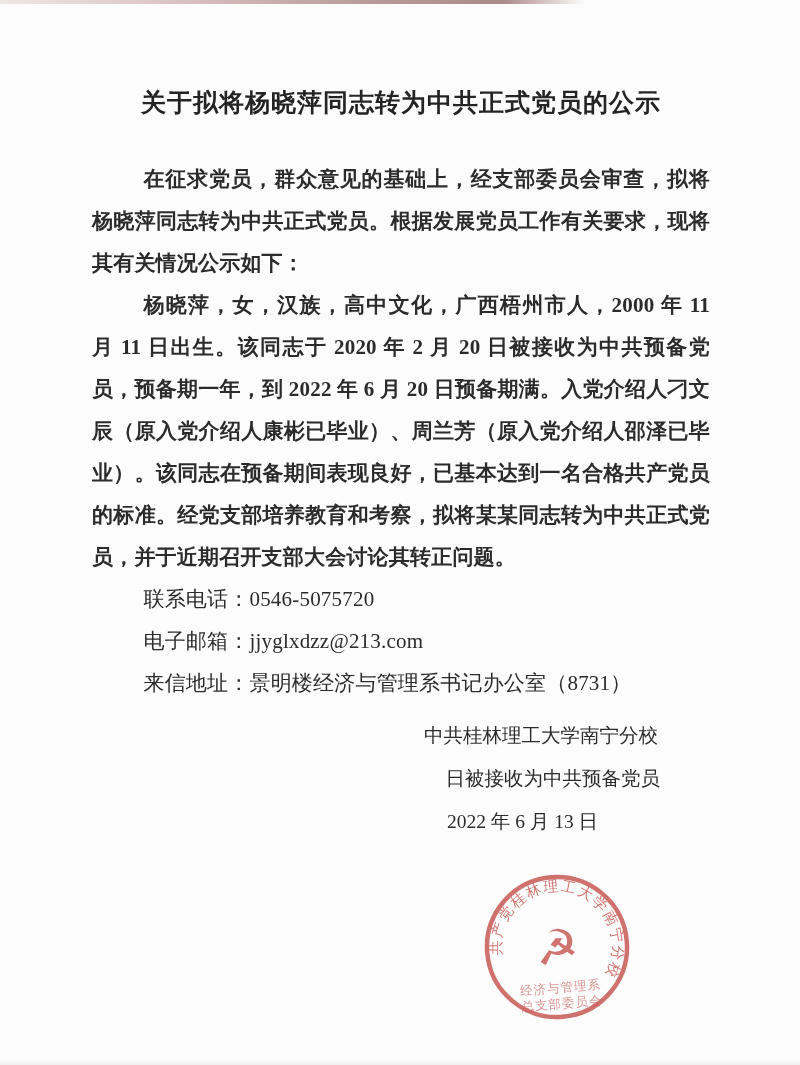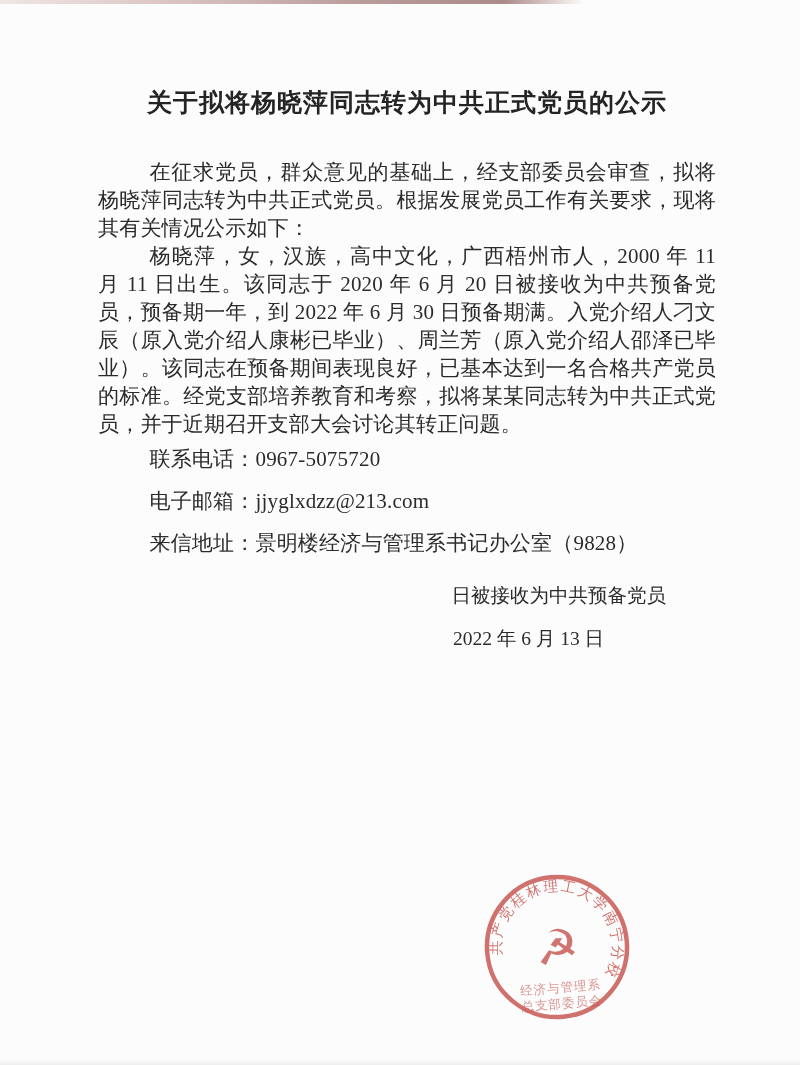--- a/index.html
+++ b/index.html
@@ -22,38 +22,39 @@
       rgba(120,70,66,0.62) 63%,
       rgba(150,100,95,0.30) 69%,
       rgba(255,255,255,0) 73%,
       rgba(255,255,255,0) 100%);
   }
   .scan-bottom{
     position:absolute;bottom:0;left:0;width:100%;height:6px;
     background:linear-gradient(0deg,rgba(120,120,120,0.10),rgba(255,255,255,0));
   }
   .content{
-    position:absolute;left:98px;top:84px;width:618px;
+    position:absolute;left:92px;top:84px;width:618px;
   }
   .doc-title{
     margin:0 0 36px 0;
     text-align:center;
     font-size:25px;
     font-weight:bold;
     letter-spacing:1px;
     line-height:38px;
     color:#242424;
   }
   .para{
     margin:0;
     font-size:21px;
-    line-height:28px;
+    line-height:42px;
     text-indent:2.45em;
     text-align:justify;
     letter-spacing:0.2px;
+    font-weight:bold;
   }
   .contact-line{
     margin:0;
     font-size:21px;
     line-height:42px;
     text-indent:2.45em;
     letter-spacing:0.2px;
   }
   .signature{
     margin-top:10px;
@@ -78,27 +79,28 @@
 </head>
 <body>
 
 <div class="page">
   <div class="scan-edge"></div>
 
   <div class="content">
     <h1 class="doc-title">关于拟将杨晓萍同志转为中共正式党员的公示</h1>
 
     <p class="para">在征求党员，群众意见的基础上，经支部委员会审查，拟将杨晓萍同志转为中共正式党员。根据发展党员工作有关要求，现将其有关情况公示如下：</p>
-    <p class="para">杨晓萍，女，汉族，高中文化，广西梧州市人，2000 年 11 月 11 日出生。该同志于 2020 年 6 月 20 日被接收为中共预备党员，预备期一年，到 2022 年 6 月 30 日预备期满。入党介绍人刁文辰（原入党介绍人康彬已毕业）、周兰芳（原入党介绍人邵泽已毕业）。该同志在预备期间表现良好，已基本达到一名合格共产党员的标准。经党支部培养教育和考察，拟将某某同志转为中共正式党员，并于近期召开支部大会讨论其转正问题。</p>
+    <p class="para">杨晓萍，女，汉族，高中文化，广西梧州市人，2000 年 11 月 11 日出生。该同志于 2020 年 2 月 20 日被接收为中共预备党员，预备期一年，到 2022 年 6 月 20 日预备期满。入党介绍人刁文辰（原入党介绍人康彬已毕业）、周兰芳（原入党介绍人邵泽已毕业）。该同志在预备期间表现良好，已基本达到一名合格共产党员的标准。经党支部培养教育和考察，拟将某某同志转为中共正式党员，并于近期召开支部大会讨论其转正问题。</p>
 
-    <p class="contact-line">联系电话：0967-5075720</p>
+    <p class="contact-line">联系电话：0546-5075720</p>
     <p class="contact-line">电子邮箱：jjyglxdzz@213.com</p>
-    <p class="contact-line">来信地址：景明楼经济与管理系书记办公室（9828）</p>
+    <p class="contact-line">来信地址：景明楼经济与管理系书记办公室（8731）</p>
 
     <div class="signature">
+      <div class="sig-org1">中共桂林理工大学南宁分校</div>
       <div class="sig-org2">日被接收为中共预备党员</div>
       <div class="sig-date">2022 年 6 月 13 日</div>
     </div>
   </div>
 
   <svg class="seal" viewBox="0 0 190 190" xmlns="http://www.w3.org/2000/svg" aria-hidden="true">
     <defs>
       <path id="ringPath" d="M 39,95 a 56,56 0 1,1 112,0 a 56,56 0 1,1 -112,0" fill="none"></path>
     </defs>
 

